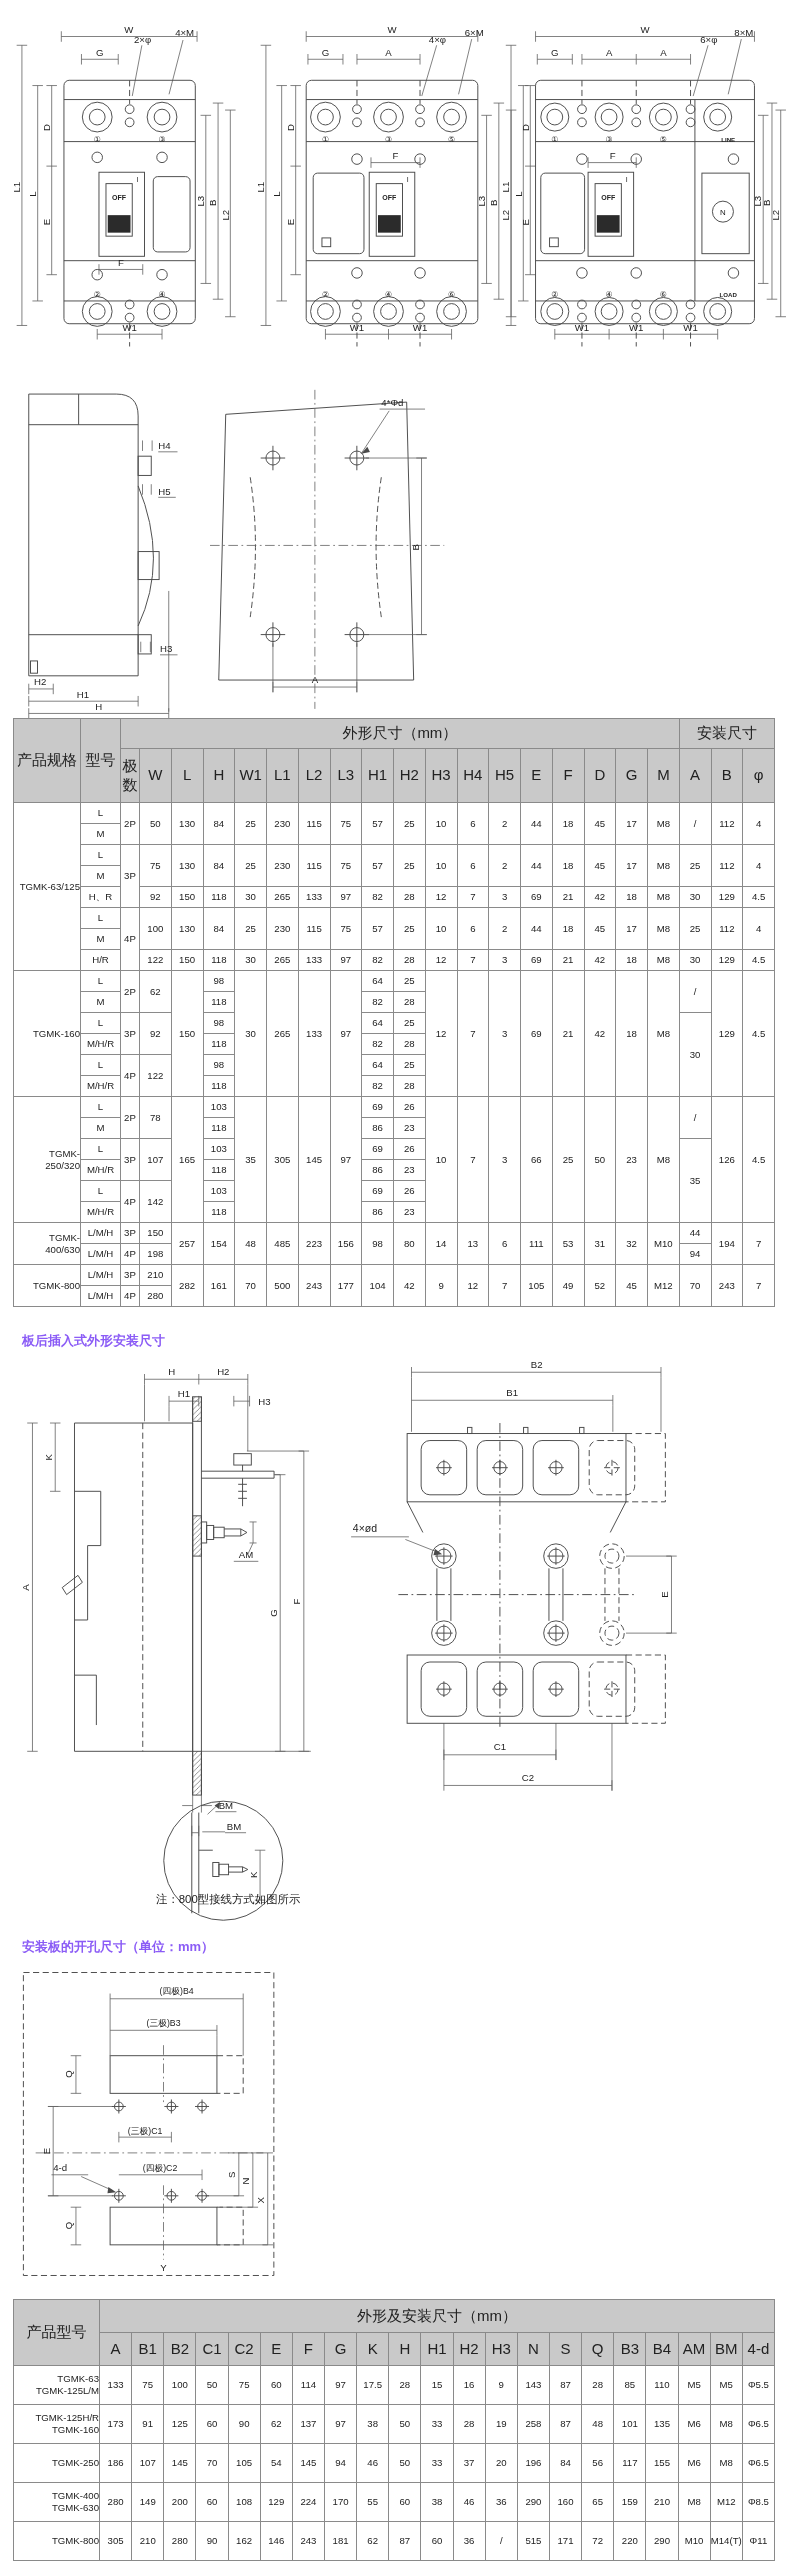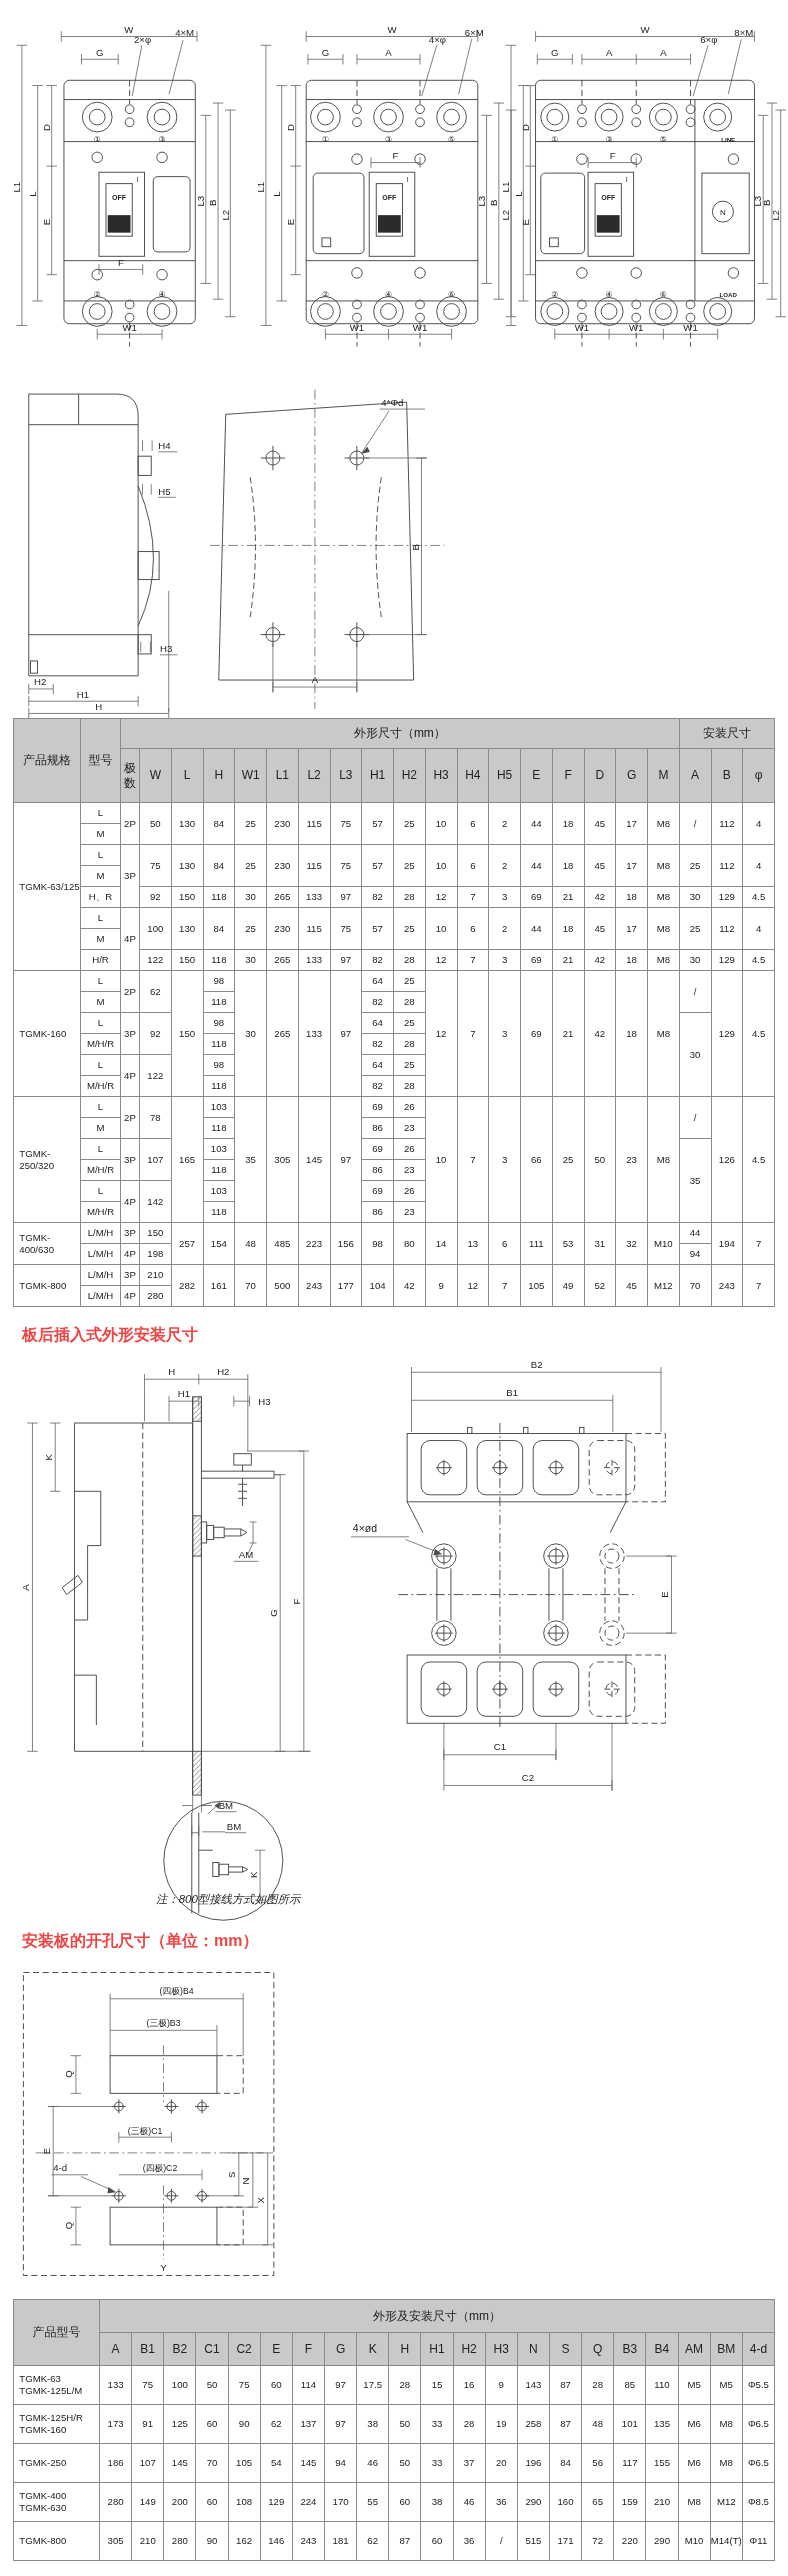--- a/index.html
+++ b/index.html
@@ -14,27 +14,27 @@
   svg .fillb{fill:#2b2b2b;stroke:none;}
   svg .arrw{fill:#4a4a4a;stroke:none;}
   svg text{fill:#222;font-size:11px;text-anchor:middle;font-family:"Liberation Sans","DejaVu Sans",sans-serif;}
   svg text.st{text-anchor:start;}
   svg text.f8{font-size:8px;}
   svg text.f7{font-size:7px;}
   svg text.f9{font-size:9px;}
   svg text.f10{font-size:10px;}
   svg text.f12{font-size:12px;}
   svg text.bold{font-weight:bold;}
-  .hd{position:absolute;font-size:16px;font-weight:bold;color:#ef4444;}
-  .note{position:absolute;font-size:11.4px;color:#222;font-style:italic;}
+  .hd{position:absolute;font-size:13px;font-weight:bold;color:#8b5cf6;margin-top:7px;}
+  .note{position:absolute;font-size:11.4px;color:#222;}
   table{border-collapse:collapse;table-layout:fixed;width:762px;border:1.8px solid #3c3c3c;}
   th,td{border:0.9px solid #8a8a8a;text-align:center;vertical-align:middle;font-size:9.6px;
         color:#222;padding:0;white-space:pre-line;line-height:1.25;overflow:hidden;}
-  thead th{background:#c9c9c9;font-weight:normal;font-size:12px;}
-  td.prod{text-align:left;padding-left:5.3px;}
+  thead th{background:#c9c9c9;font-weight:normal;font-size:15px;}
+  td.prod{text-align:right;padding-left:5.3px;}
   .t1 thead tr:nth-child(1){height:30px;}
   .t1 thead tr:nth-child(2){height:54px;}
   .t1 tbody tr{height:21px;}
   .t1 tr.grp td{border-top:1.8px solid #3c3c3c;}
   .t2 thead tr{height:33px;}
   .t2 tbody tr{height:39px;}
 </style>
 </head>
 <body>
 

